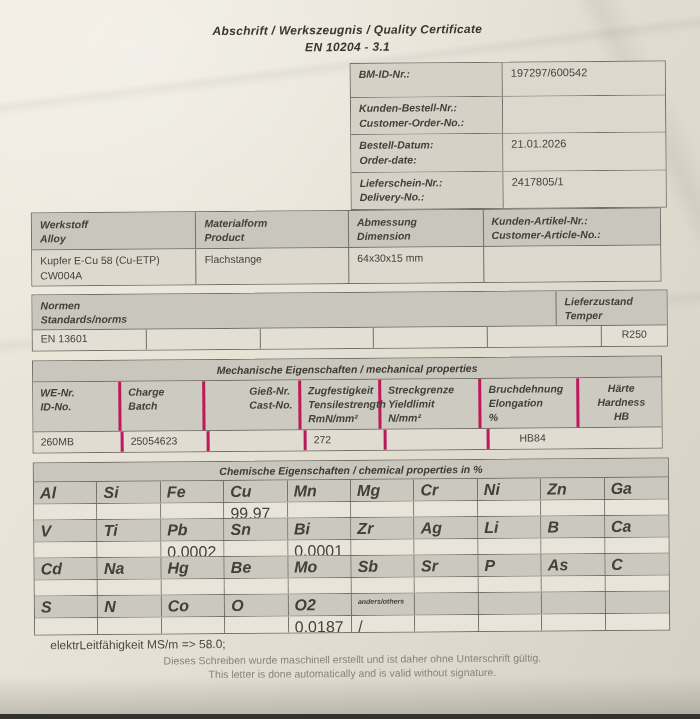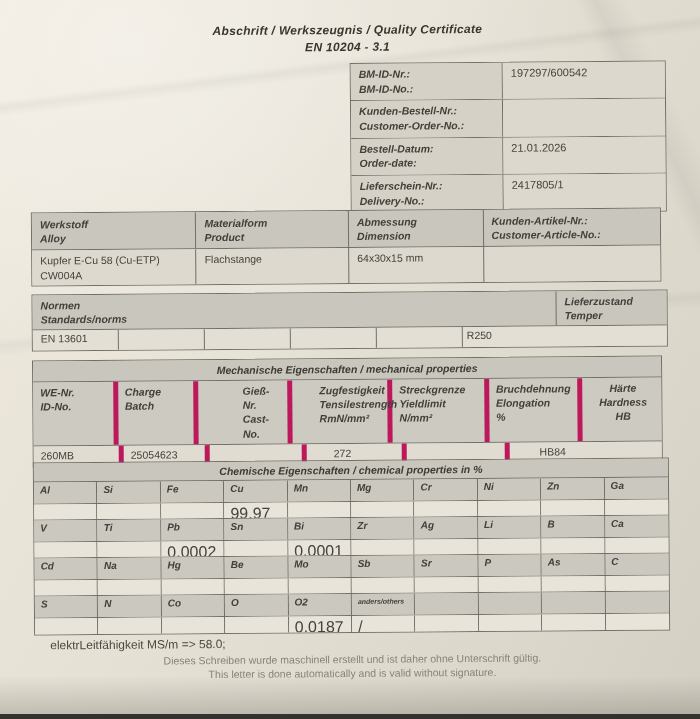--- a/index.html
+++ b/index.html
@@ -60,46 +60,46 @@
   .mat-c { padding: 4px 6px 4px 8px; border-right: 1px solid #716f68; }
   .mat-c:last-child { border-right: none; }
   .mw0 { width: 165px; } .mw1 { width: 153px; } .mw2 { width: 135px; } .mw3 { width: 177px; }
 
   
   .std-table { left: 32px; top: 292px; width: 636px; }
   .std-head { display: flex; background: #c9c6bd; border-bottom: 1px solid #716f68; min-height: 32px; }
   .std-head-left { flex: 1; padding: 3px 8px; border-right: 1px solid #716f68; }
   .std-head-right { width: 110px; padding: 3px 8px; }
   .std-data { display: flex; background: #e3dfd5; min-height: 20px; }
-  .std-cell { width: 86px; border-right: 1px solid #716f68; padding: 2px 8px; }
-  .std-temper { flex: 1; padding: 2px 4px; }
+  .std-cell { width: 117px; border-right: 1px solid #716f68; padding: 2px 8px; }
+  .std-temper { flex: 1; padding: 2px 20px; }
 
   
   .mech-table { left: 32px; top: 358px; width: 630px; }
   .mech-title { height: 21px; background: #c9c6bd; border-bottom: 1px solid #716f68;
     text-align: center; font-style: italic; font-weight: bold; font-size: 10.5px;
     padding-top: 4px; color: #3c3a33; }
   .mech-head { display: flex; background: #cccac1; border-bottom: 1px solid #716f68; min-height: 49px; }
   .mech-data { display: flex; background: #e0dcd2; min-height: 20px; }
-  .mech-c { padding: 3px 5px 3px 7px; border-right: 5px solid #be185d; }
+  .mech-c { padding: 3px 5px 3px 7px; border-right: 3px solid #be185d; }
   .mech-c:last-child { border-right: none; text-align: center; }
   .mc0 { width: 90px; } .mc1 { width: 86px; } .mc2 { width: 97px; padding-left: 44px; }
-  .mc3 { width: 80px; margin-left: 20px; } .mc4 { width: 103px; } .mc5 { width: 100px; } .mc6 { width: 84px; }
+  .mc3 { width: 80px; } .mc4 { width: 103px; } .mc5 { width: 100px; } .mc6 { width: 84px; }
 
   
   .chem-table { left: 32px; top: 460px; width: 636px; }
   .chem-title { height: 19px; background: #c9c6bd; border-bottom: 1px solid #716f68;
     text-align: center; font-style: italic; font-weight: bold; font-size: 10.5px;
     padding-top: 3px; color: #3c3a33; }
   .chem-row { display: grid; grid-template-columns: repeat(10, 1fr); border-bottom: 1px solid #716f68; }
   .chem-row:last-child { border-bottom: none; }
   .chem-cell { border-right: 1px solid #716f68; padding: 2px 3px 0 6px; overflow: hidden; white-space: nowrap; }
   .chem-cell:last-child { border-right: none; }
   .chem-head-row { height: 22px; }
-  .chem-head-row .chem-cell { background: #cbc8bf; font-style: italic; font-weight: bold; font-size: 10px; color: #42403a; }
+  .chem-head-row .chem-cell { background: #cbc8bf; font-style: italic; font-weight: bold; font-size: 16px; color: #42403a; }
   .chem-val-row { height: 16px; }
   .chem-val-row .chem-cell { background: #e8e4da; font-size: 16px; color: #44423c; }
   .chem-small { font-size: 7px !important; padding-top: 4px; }
 
   
   .conductivity { position: absolute; left: 48px; top: 636px; font-size: 12px; color: #4a4840; }
   .note { position: absolute; left: 0; width: 700px; text-align: center; font-size: 10.5px; color: #85837b; }
   .note-de { top: 653px; }
   .note-en { top: 667px; }
 </style>
@@ -112,21 +112,20 @@
 
   <div class="doc-title">
     <div class="t1">Abschrift / Werkszeugnis / Quality Certificate</div>
     <div class="t2">EN 10204 - 3.1</div>
   </div>
 
   <div class="bordered order-table">
     <div class="order-row">
       <div class="order-label">
         <div>BM-ID-Nr.:</div>
-        <div>BM-ID-No.:</div>
       </div>
       <div class="order-value">197297/600542</div>
     </div>
     <div class="order-row">
       <div class="order-label">
         <div>Kunden-Bestell-Nr.:</div>
         <div>Customer-Order-No.:</div>
       </div>
       <div class="order-value"></div>
     </div>

